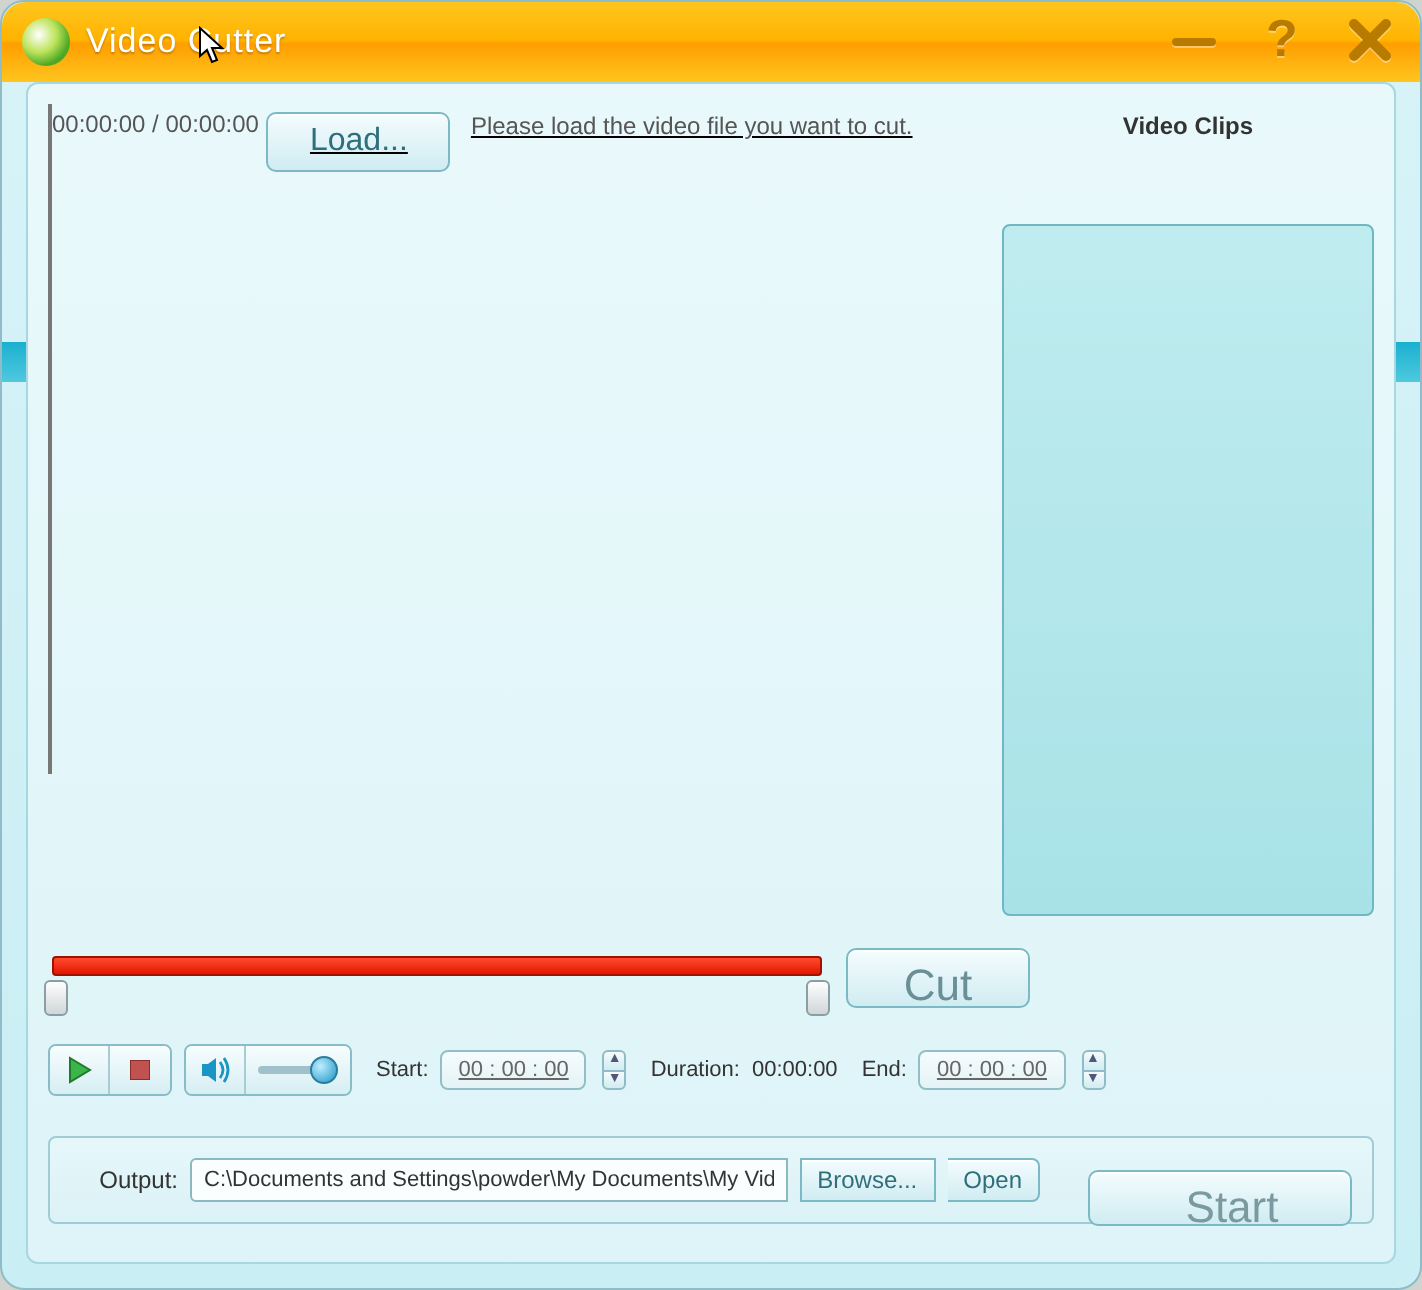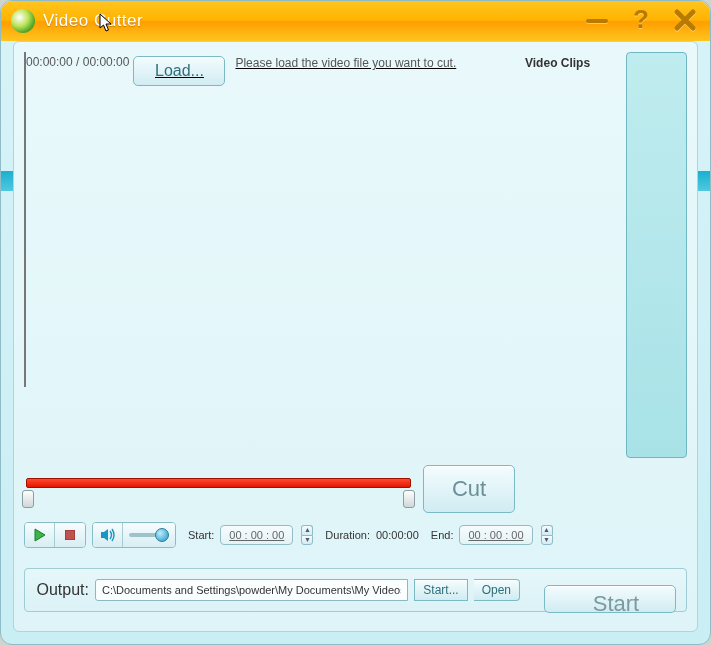--- a/index.html
+++ b/index.html
@@ -52,42 +52,42 @@
 .load-row { display:flex; align-items:flex-start; gap:10px; margin-top:4px;text-decoration:underline; }
 .btn {
   background:linear-gradient(#f4fcfe,#d0ecf2);
   border:1px solid #7bb9c5; border-radius:5px;
   color:#2f6f7b; font-size:13px; padding:5px 12px; cursor:pointer;
   box-shadow: inset 0 1px 0 #fff;
 }
 .btn.wide { width:92px; font-size:16px; }
 .hint { font-size:12px; color:#555; }
 
-.right-col { width:162px; display:flex; flex-direction:row;gap:36px; }
+.right-col { width:186px; display:flex; flex-direction:column;gap:36px; }
 .clips-title { font-size:12px; font-weight:bold; color:#333; text-align:center; padding:4px 0 6px; }
 .clips-panel {
   flex:1; background:linear-gradient(#bfecef,#a8e2e7);
   border:1px solid #6fb7c2; border-radius:4px;
 }
 
 .cut-row { display:flex; align-items:center; gap:10px; margin-top:10px; height:42px; }
 .range-wrap { flex:1; position:relative; height:38px; }
 .range-bar {
   position:absolute; left:2px; right:2px; top:8px; height:10px;
   background:linear-gradient(#ff4a2f,#e21700);
   border:1px solid #a01200; border-radius:2px;
 }
 .range-handle {
   position:absolute; top:20px; width:12px; height:18px;
   background:linear-gradient(#fefefe,#d0d6d8);
   border:1px solid #8a9ea3; border-radius:3px;
 }
 .range-handle.l { left:-2px; }
 .range-handle.r { right:-2px; }
-.btn.cut { width:92px; height:48px; font-size:22px; color:#6a8f97; }
+.btn.cut { width:92px; height:30px; font-size:22px; color:#6a8f97; }
 
 .controls-row { display:flex; align-items:center; gap:6px; margin-top:12px; }
 .ctrl-group {
   display:flex; border:1px solid #88bcc6; border-radius:4px; overflow:hidden;
 }
 .ctrl-btn {
   width:30px; height:24px; background:linear-gradient(#f7fdfe,#d6eef3);
   border-right:1px solid #a8ccd3; display:flex; align-items:center; justify-content:center; cursor:pointer;
 }
 .ctrl-btn:last-child { border-right:none; }
@@ -114,21 +114,21 @@
 .clear-row { display:flex; justify-content:flex-end; margin-top:-24px; }
 .btn.clear { width:100px; font-size:14px; }
 
 .bottom-panel {
   margin-top:20px; border:1px solid #9fccd5; border-radius:4px;
   padding:10px 10px 10px 10px; display:flex; flex-direction:column; gap:14px;
   background:linear-gradient(#e6f7fa,#dbf2f6);
   position:relative;
 }
 .out-row { display:flex; align-items:center; gap:6px; }
-.out-lbl { font-size:16px; color:#333; width:54px; text-align:right; }
+.out-lbl { font-size:12px; color:#333; width:54px; text-align:right; }
 .out-input {
   flex:1; height:22px; border:1px solid #8ab9c3; border-radius:3px 0 0 3px;
   background:#fbfeff; font-size:11px; color:#333; padding:0 6px;
 }
 .btn.small { padding:3px 8px; font-size:12px; border-radius:0; border-left:none; }
 .btn.small.first { border-left:1px solid #7bb9c5; }
 .btn.small.last { border-radius:0 4px 4px 0; }
 
 .prog-row { display:flex; align-items:center; gap:6px; }
 .prog-bar {
@@ -246,21 +246,21 @@
         <div>▲</div>
         <div>▼</div>
       </span>
     </div>
 
 
     <div class="bottom-panel">
       <div class="out-row">
         <div class="out-lbl">Output:</div>
         <input class="out-input" value="C:\Documents and Settings\powder\My Documents\My Videos\" style="">
-        <button class="btn small first">Start...</button>
+        <button class="btn small first">Browse...</button>
         <button class="btn small last">Open</button>
         <div style="width:150px"></div>
       </div>
       <button class="btn start">Start</button>
     </div>
 
   </div>
 </div>
 
 </body></html>

